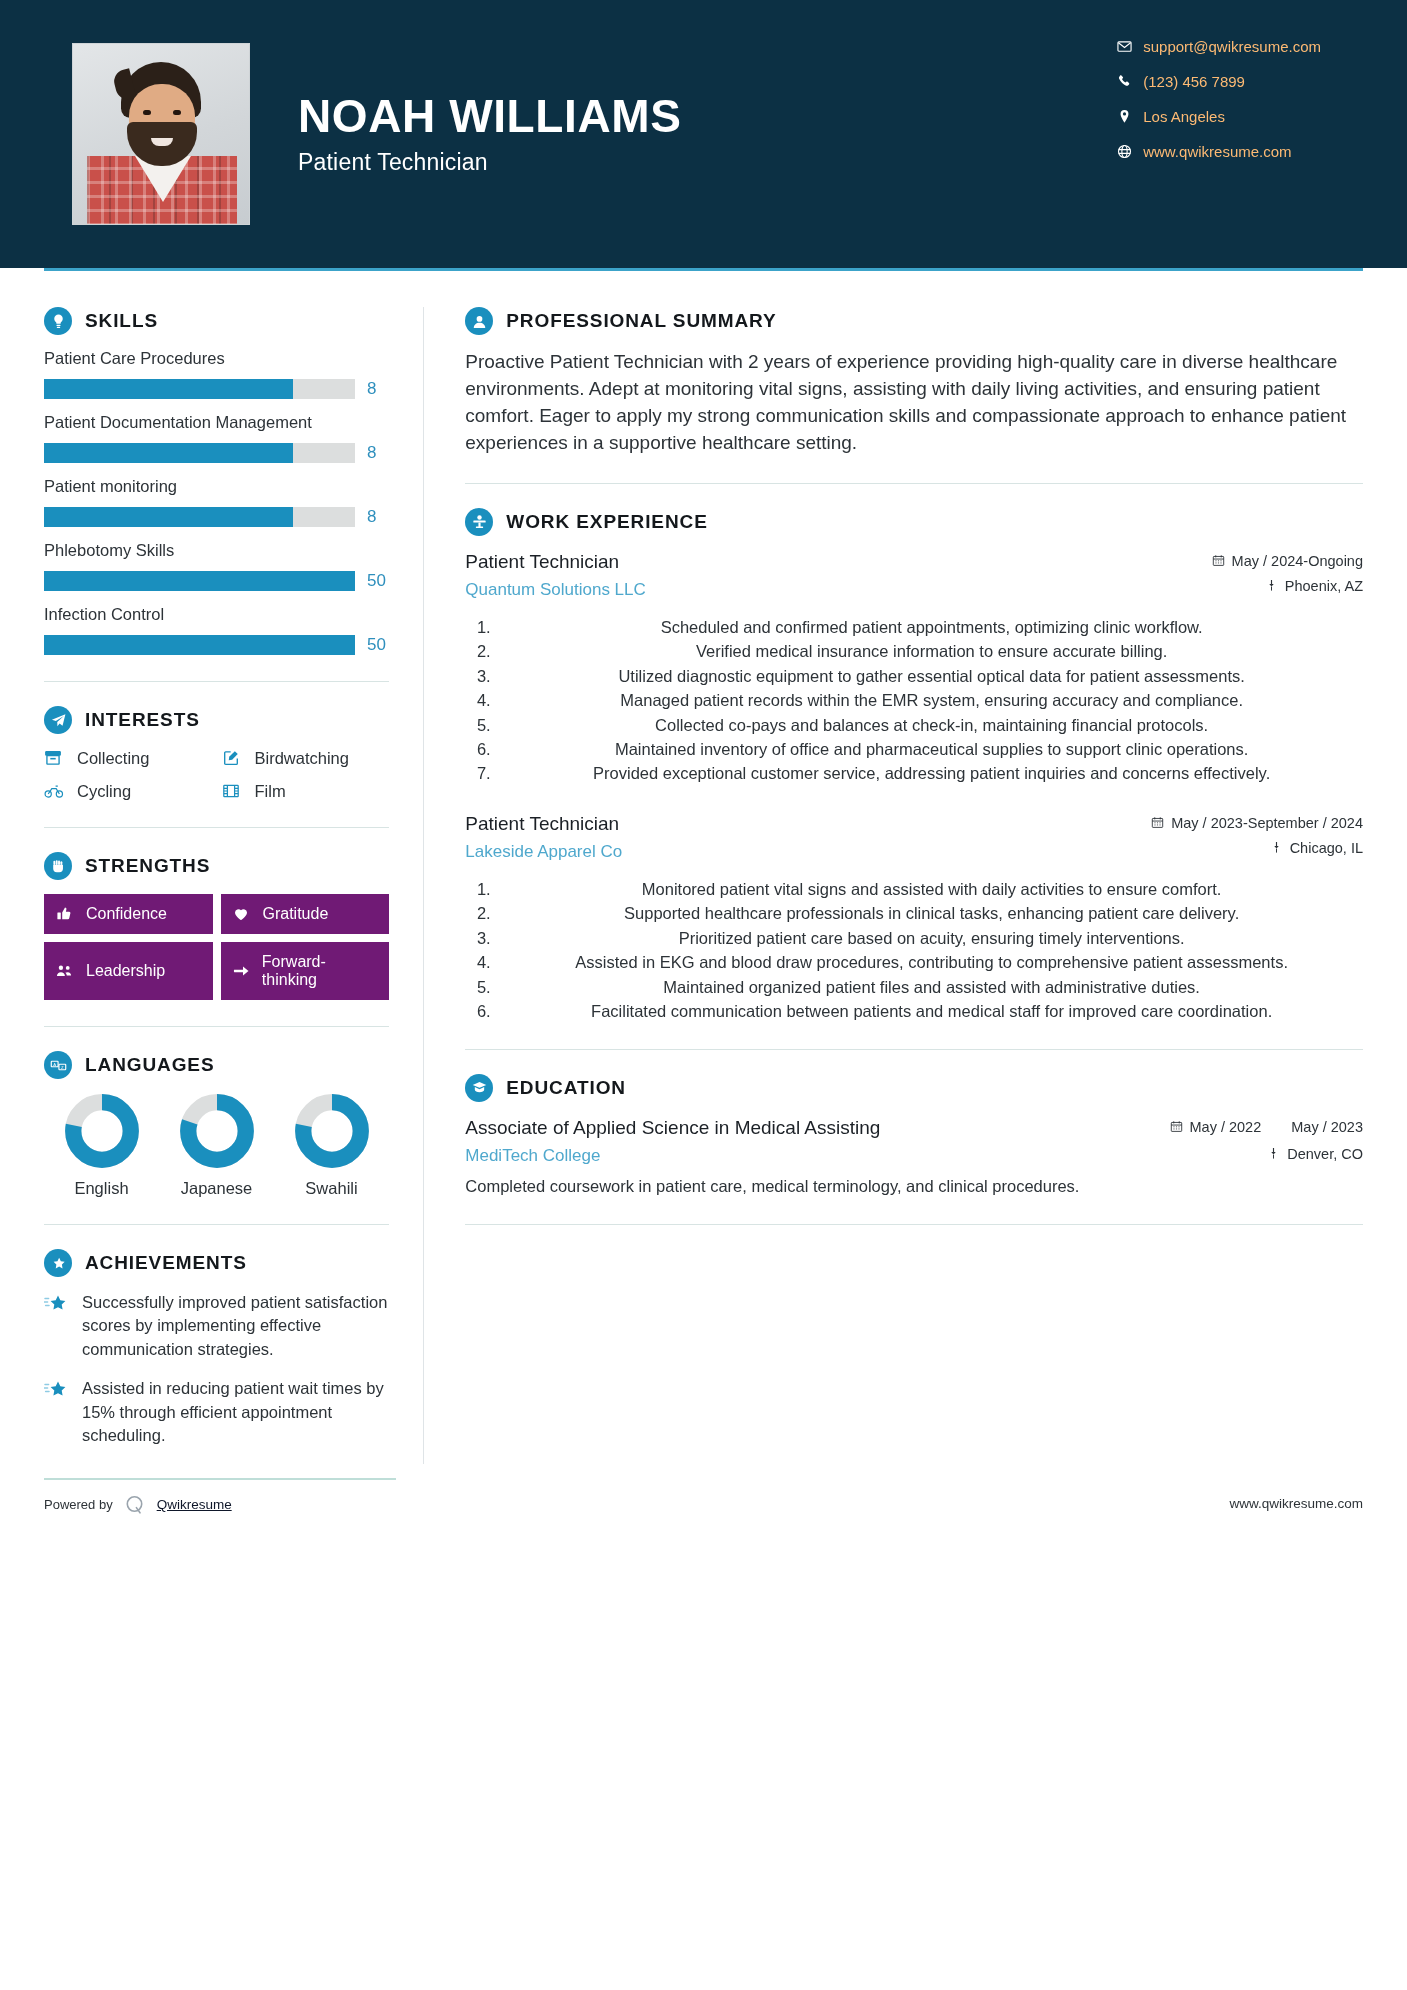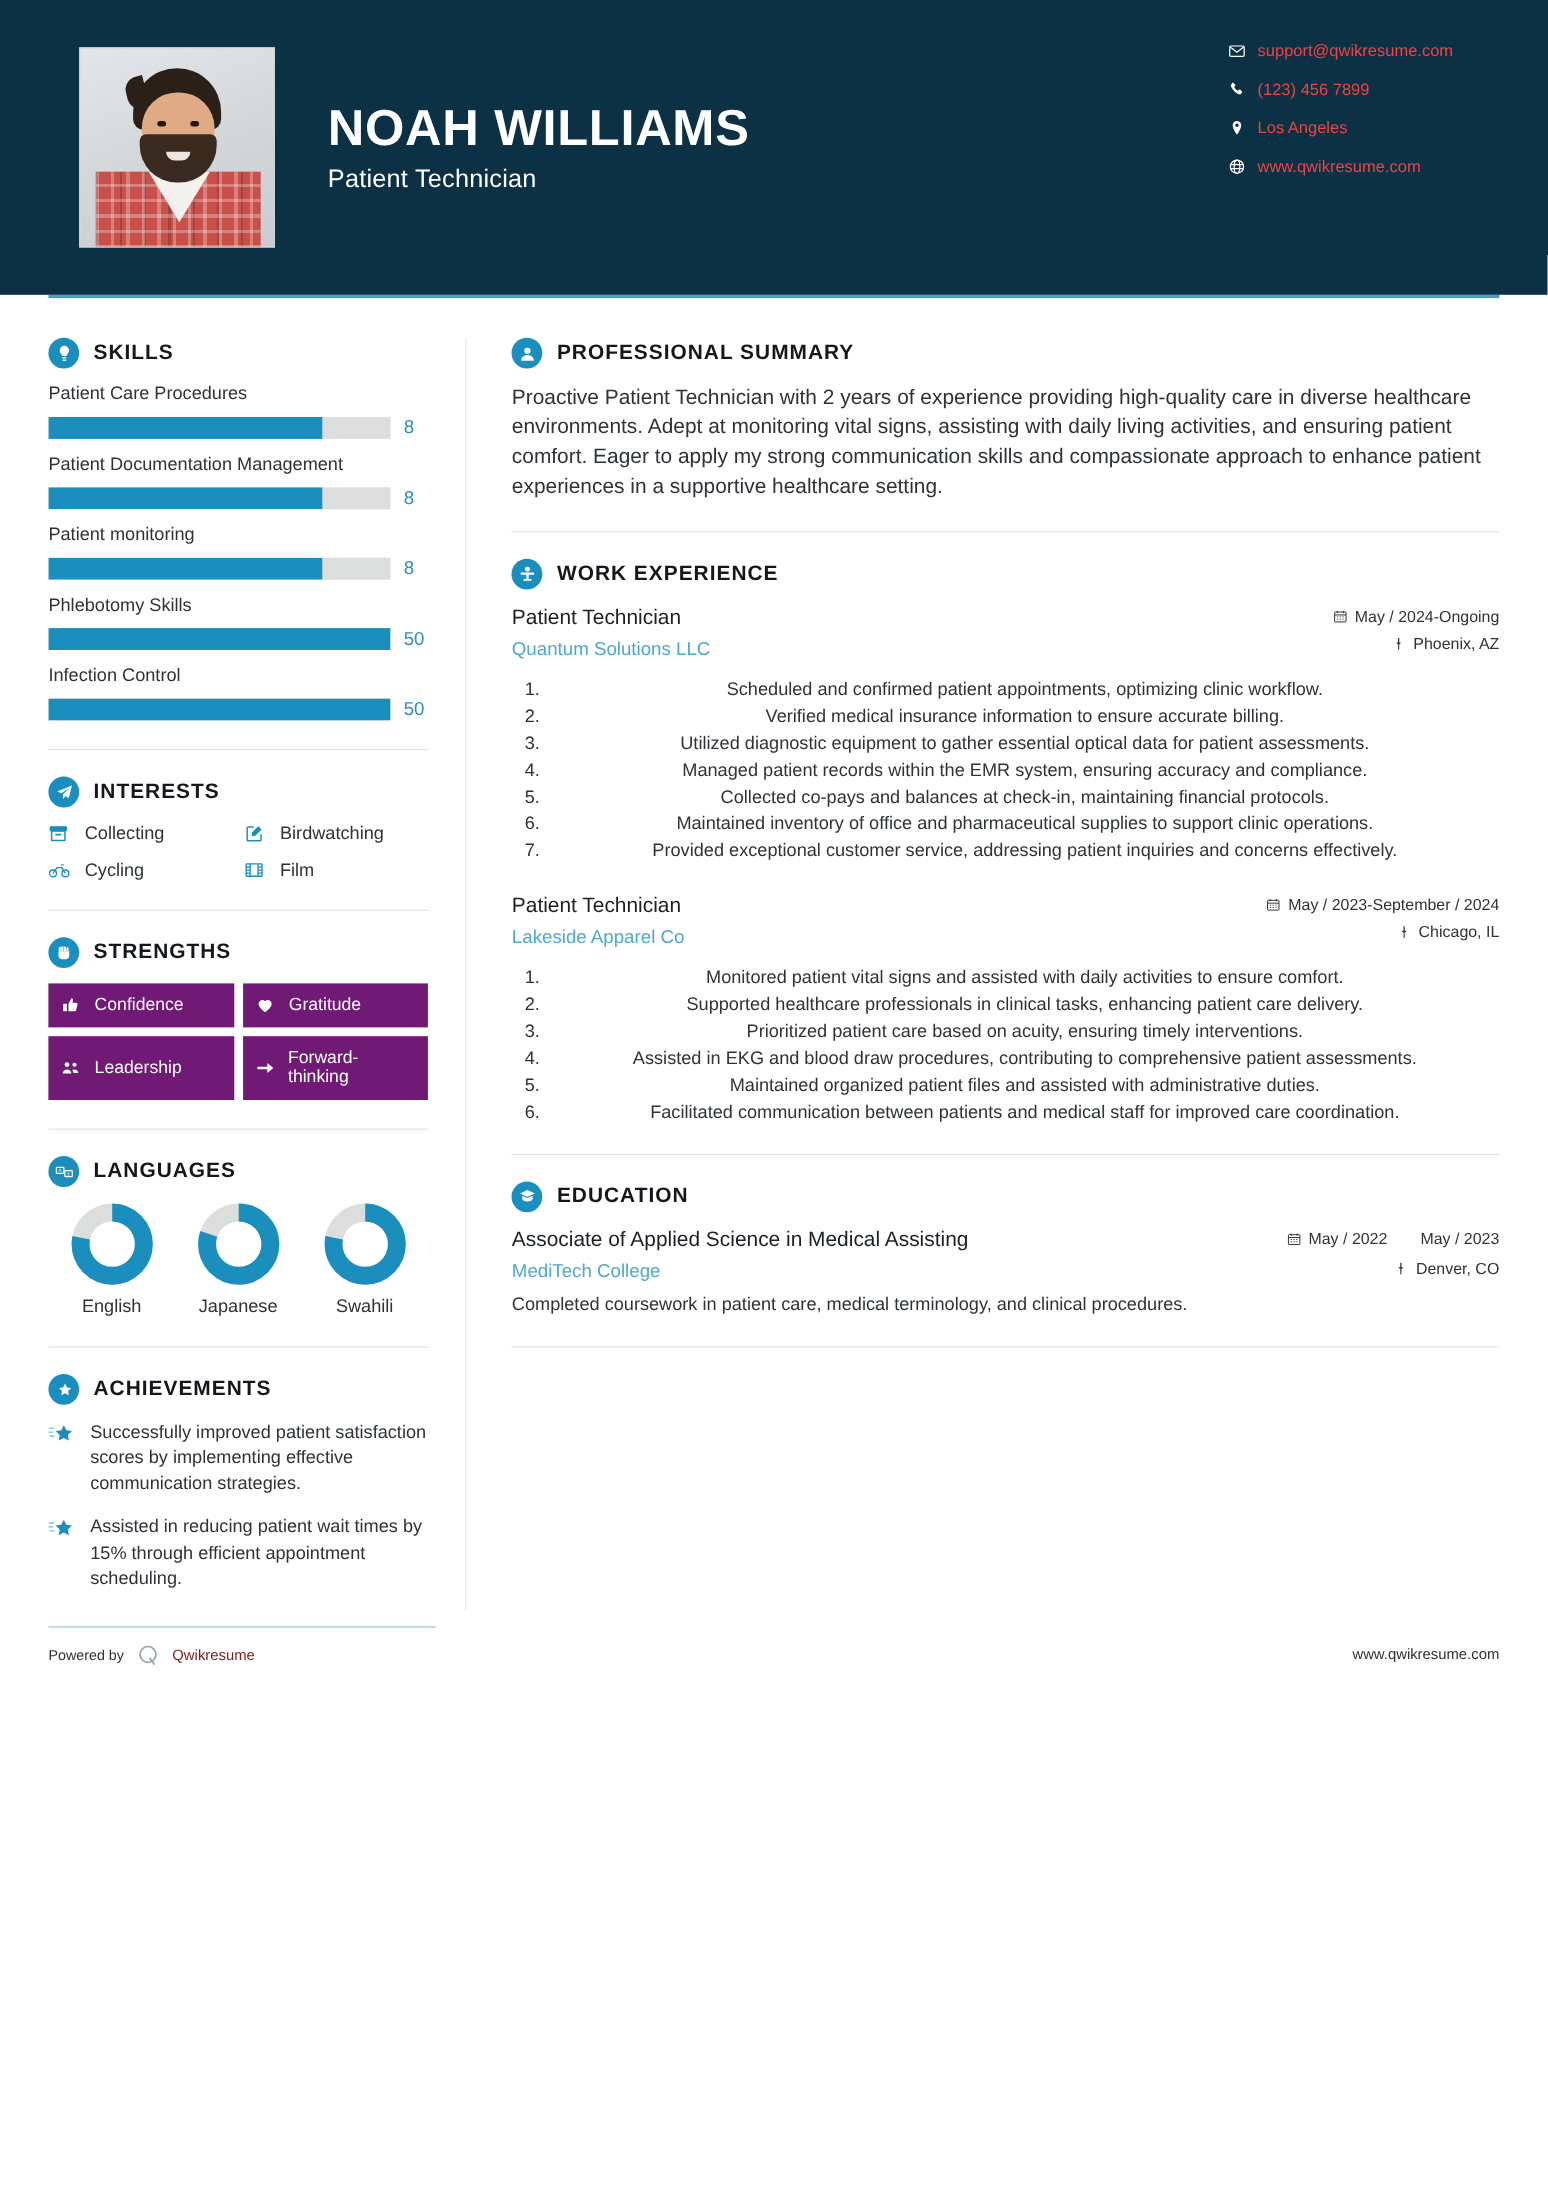--- a/index.html
+++ b/index.html
@@ -74,21 +74,21 @@
     position: absolute;
     right: 86px;
     top: 38px;
     display: flex;
     flex-direction: column;
     gap: 18px;
   }
   .contact-row {
     display: flex;
     align-items: center;
-    color: #ef4444;
+    color: #fdba74;
     font-size: 15px;
   }
   .contact-ic {
     width: 26px;
     display: flex;
     justify-content: flex-start;
     align-items: center;
     color: #ffffff;
   }
   .contact-ic svg { display:block; }
@@ -324,21 +324,22 @@
     color: #2d3338;
   }
   .qlogo {
     width: 26px; height: 26px;
     display:flex; align-items:center; justify-content:center;
     color:#8e9aa3;
   }
   .qlogo svg { display:block; }
   .qlink {
     font-size: 13.5px;
-    color: #7f1d1d;
+    color: #0f172a;
+    text-decoration: underline;
   }
   .footer-right {
     font-size: 13.5px;
     color: #2d3338;
     padding-top: 12px;
   }
 </style>
 </head>
 <body>
 

